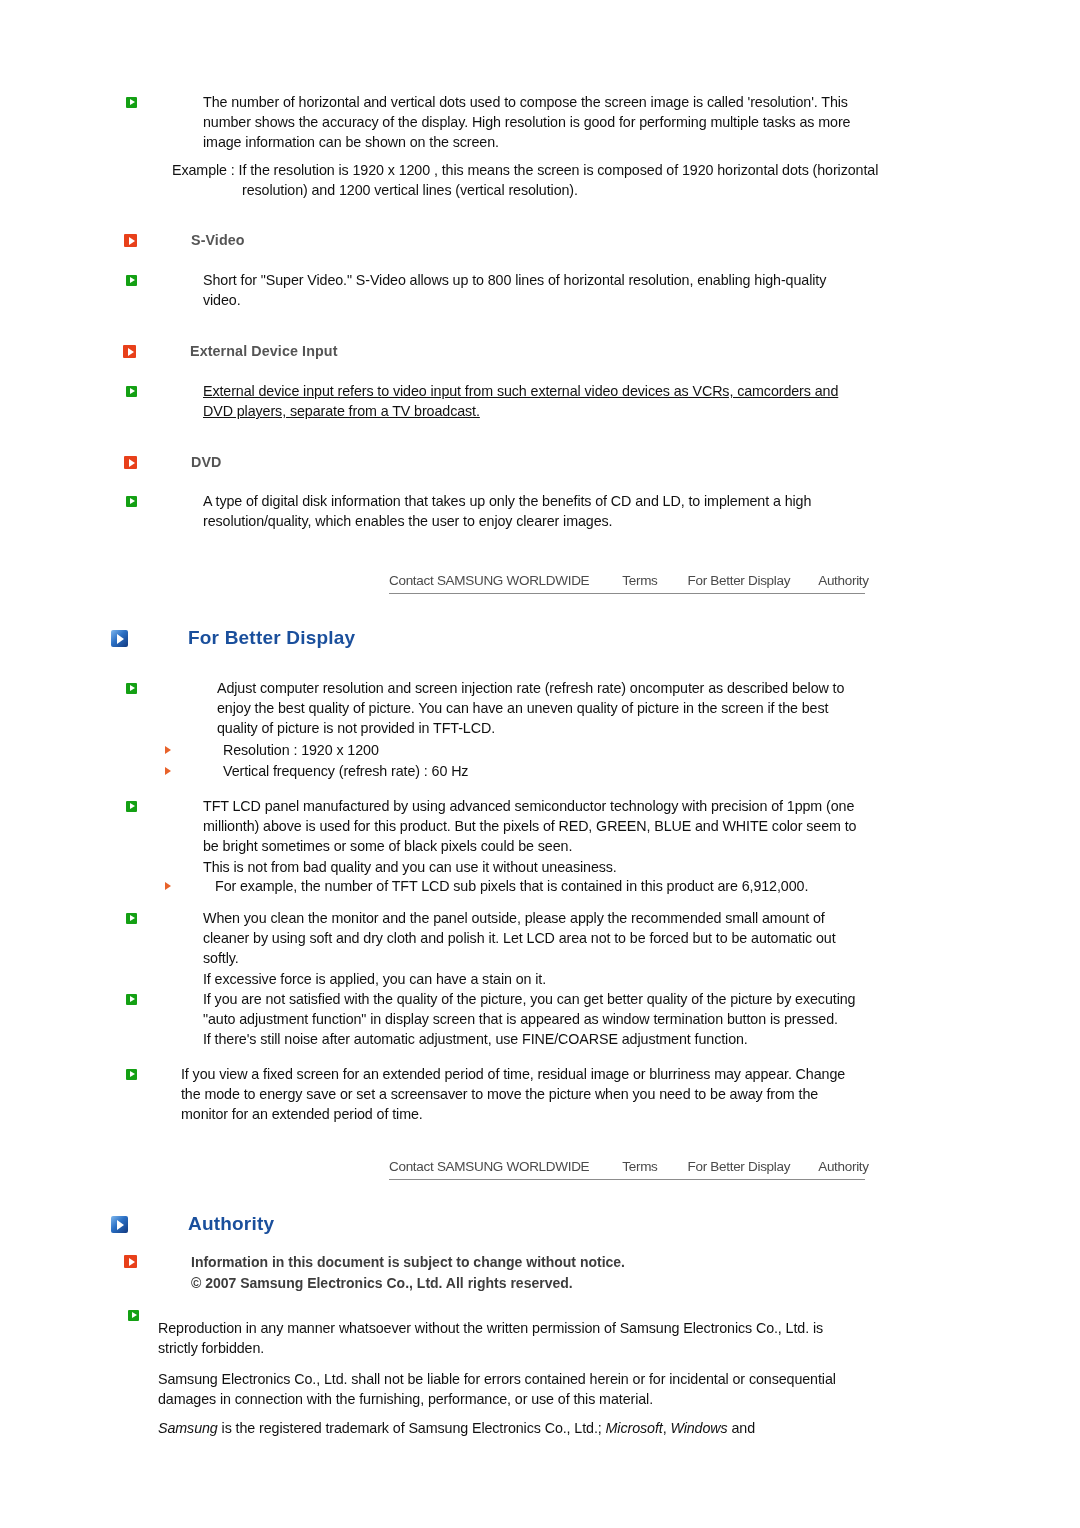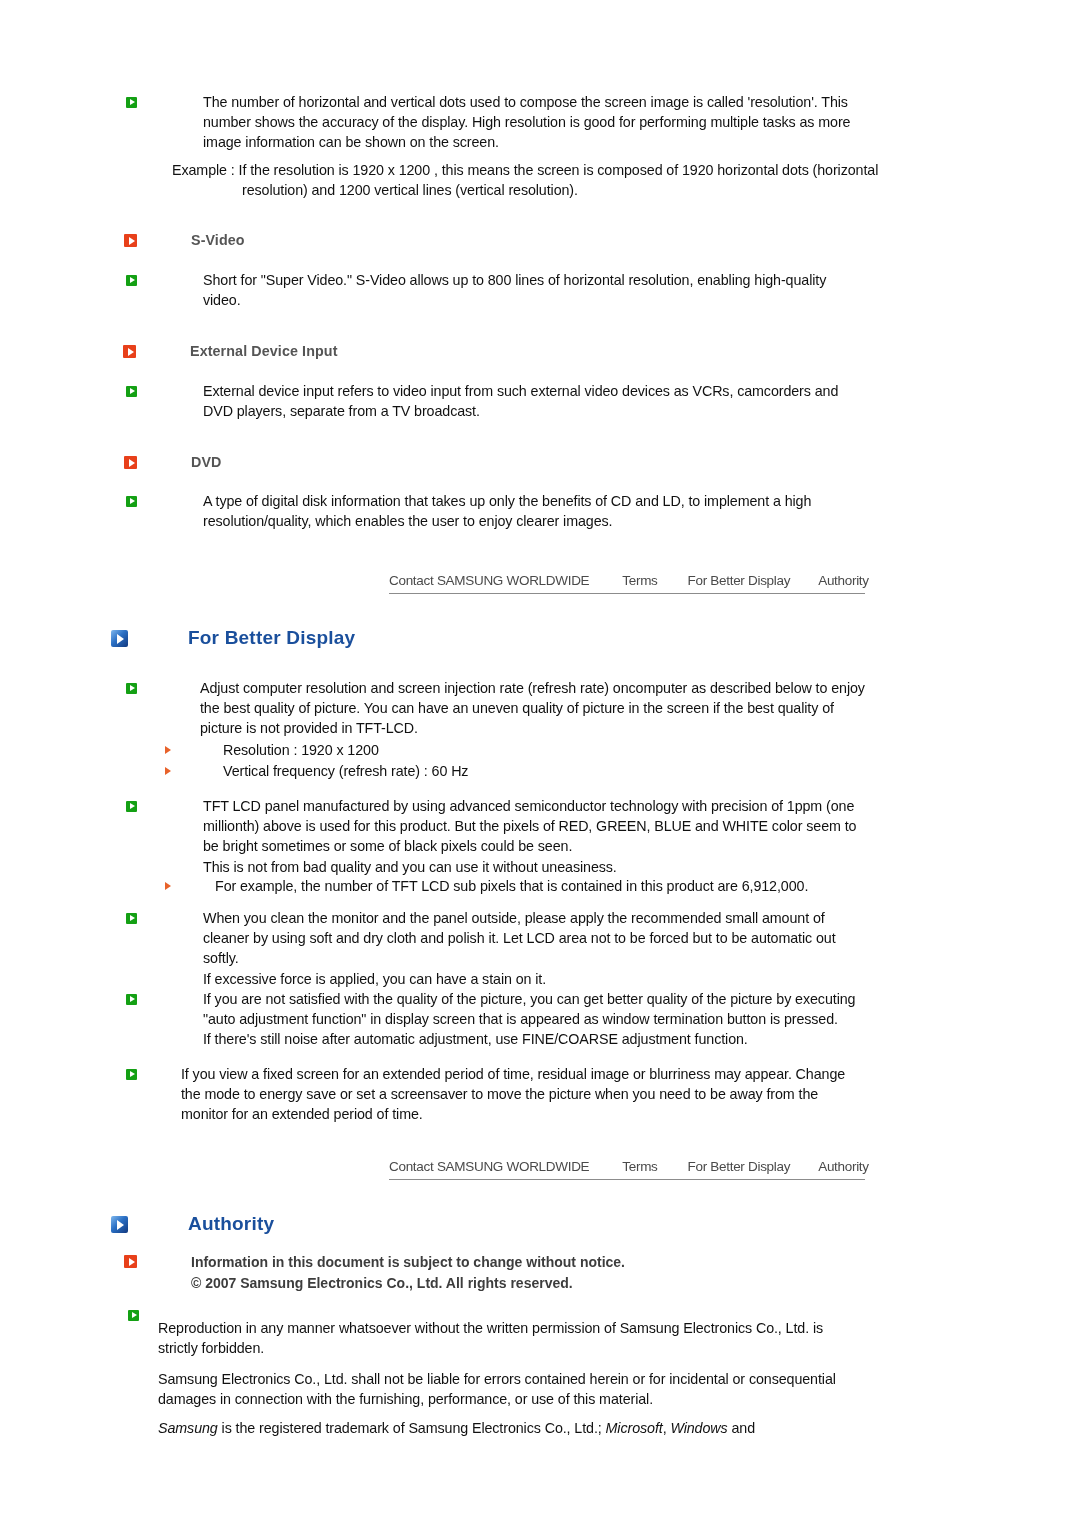--- a/index.html
+++ b/index.html
@@ -170,21 +170,21 @@
     <div class="body-text" style="margin-left:22px; width:690px;">Short for "Super Video." S-Video allows up to 800 lines of horizontal resolution, enabling high-quality video.</div>
   </div>
 
   <div class="abs bullet-row" style="left:123px; top:343px;">
     <span class="ico ico-orange"></span>
     <span class="sub-head" style="margin-left:10px;">External Device Input</span>
   </div>
 
   <div class="abs bullet-row" style="left:126px; top:381px; width:730px;">
     <span class="ico ico-green"></span>
-    <div class="body-text" style="margin-left:22px; width:690px;">External device input refers to video input from such external video devices as VCRs, camcorders and DVD players, separate from a TV broadcast.</div>
+    <div class="body-text" style="margin-left:22px; width:690px;text-decoration:underline;">External device input refers to video input from such external video devices as VCRs, camcorders and DVD players, separate from a TV broadcast.</div>
   </div>
 
   <div class="abs bullet-row" style="left:124px; top:454px;">
     <span class="ico ico-orange"></span>
     <span class="sub-head" style="margin-left:10px;">DVD</span>
   </div>
 
   <div class="abs bullet-row" style="left:126px; top:491px; width:730px;">
     <span class="ico ico-green"></span>
     <div class="body-text" style="margin-left:22px; width:690px;">A type of digital disk information that takes up only the benefits of CD and LD, to implement a high resolution/quality, which enables the user to enjoy clearer images.</div>
@@ -197,21 +197,21 @@
     <span class="nav-item">Authority</span>
   </div>
 
   <div class="abs bullet-row" style="left:111px; top:630px;">
     <span class="ico ico-blue"></span>
     <span class="sec-head" style="margin-left:16px; margin-top:-3px;">For Better Display</span>
   </div>
 
   <div class="abs bullet-row" style="left:126px; top:678px; width:740px;">
     <span class="ico ico-green"></span>
-    <div class="body-text" style="margin-left:19px; width:700px;">Adjust computer resolution and screen injection rate (refresh rate) oncomputer as described below to enjoy the best quality of picture. You can have an uneven quality of picture in the screen if the best quality of picture is not provided in TFT-LCD.</div>
+    <div class="body-text" style="margin-left:36px; width:700px;">Adjust computer resolution and screen injection rate (refresh rate) oncomputer as described below to enjoy the best quality of picture. You can have an uneven quality of picture in the screen if the best quality of picture is not provided in TFT-LCD.</div>
   </div>
 
   <div class="abs bullet-row" style="left:165px; top:740px;">
     <span class="ico ico-tri"></span>
     <span class="body-text" style="margin-left:8px;">Resolution : 1920 x 1200</span>
   </div>
 
   <div class="abs bullet-row" style="left:165px; top:761px;">
     <span class="ico ico-tri"></span>
     <span class="body-text" style="margin-left:8px;">Vertical frequency (refresh rate) : 60 Hz</span>

